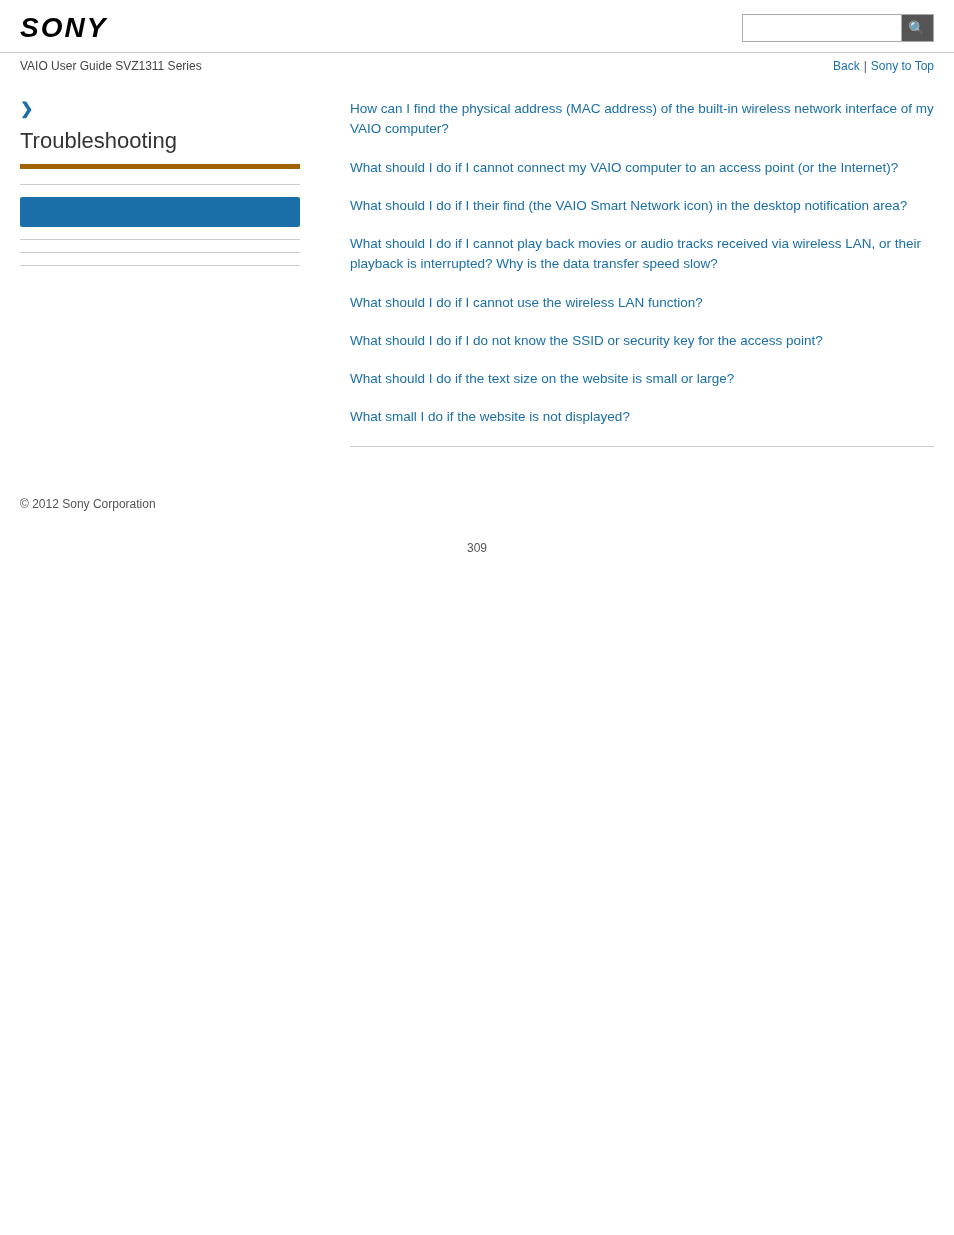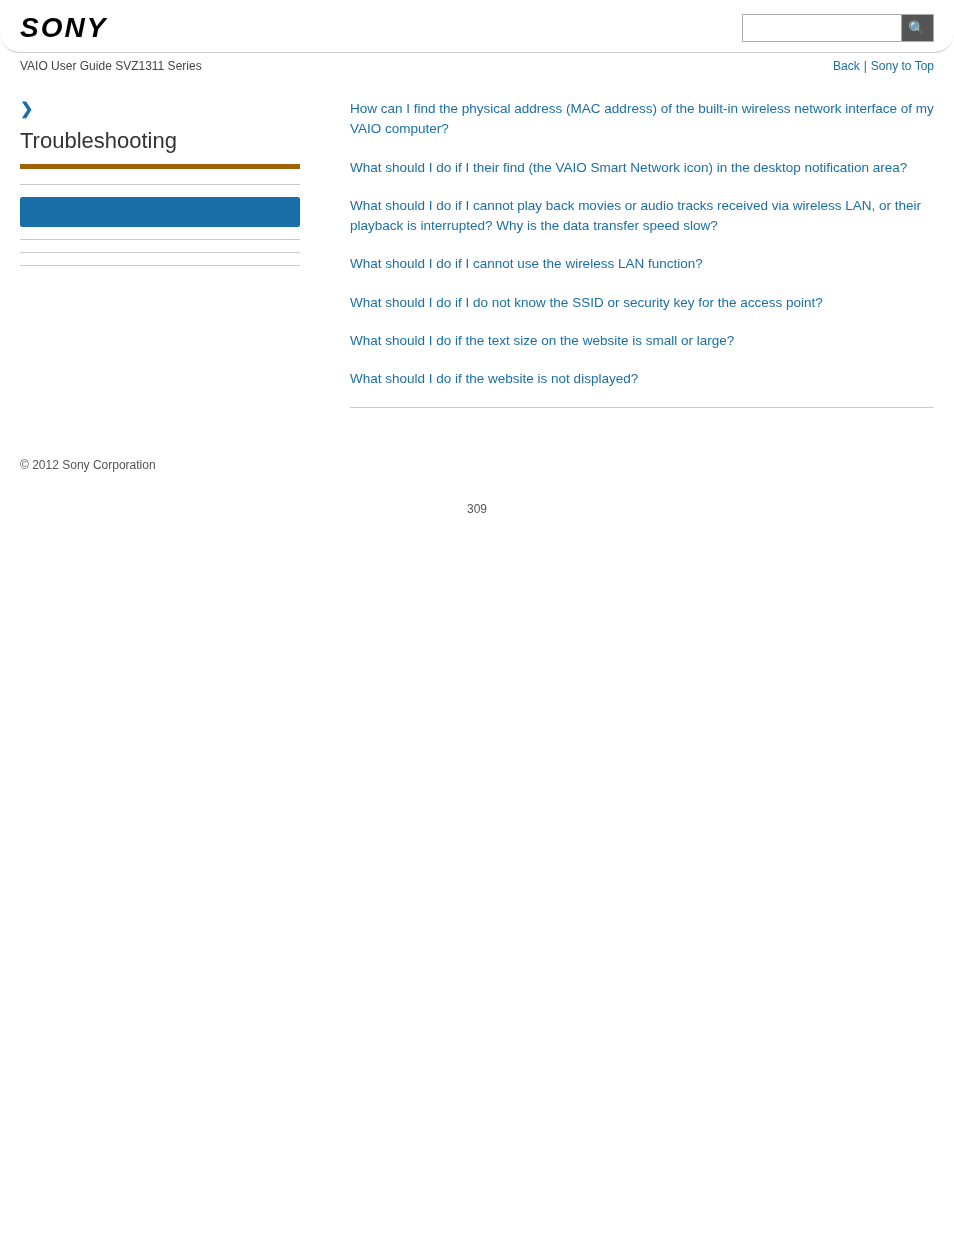--- a/index.html
+++ b/index.html
@@ -13,21 +13,20 @@
       min-height: 1235px;
     }
 
     
     .header {
       display: flex;
       align-items: center;
       justify-content: space-between;
       padding: 12px 20px 8px 20px;
       border-bottom: 1px solid #ccc;
-      border-radius: 20px;
     }
 
     .sony-logo {
       font-size: 28px;
       font-weight: 900;
       letter-spacing: 2px;
       color: #000;
       font-style: italic;
     }
 
@@ -200,26 +199,27 @@
     <hr class="sidebar-divider">
     <div class="sidebar-active-item"></div>
     <hr class="sidebar-divider">
     <hr class="sidebar-divider">
     <hr class="sidebar-divider">
   </div>
 
   <div class="content-area">
 
   <a class="content-link" href="#">How can I find the physical address (MAC address) of the built-in wireless network interface of my VAIO computer?</a>
+      <a class="content-link" href="#">What should I do if I cannot connect my VAIO computer to an access point (or the Internet)?</a>
       <a class="content-link" href="#">What should I do if I their find (the VAIO Smart Network icon) in the desktop notification area?</a>
       <a class="content-link" href="#">What should I do if I cannot play back movies or audio tracks received via wireless LAN, or their playback is interrupted? Why is the data transfer speed slow?</a>
       <a class="content-link" href="#">What should I do if I cannot use the wireless LAN function?</a>
       <a class="content-link" href="#">What should I do if I do not know the SSID or security key for the access point?</a>
       <a class="content-link" href="#">What should I do if the text size on the website is small or large?</a>
-      <a class="content-link" href="#">What should I do if the website is not displayed?</a>
+      <a class="content-link" href="#">What small I do if the website is not displayed?</a>
       <hr class="content-divider">
     </div>
 </div>
 
 <div class="footer">
   <span>© 2012 Sony Corporation</span>
 </div>
 
 <div class="page-number">309</div>
 

